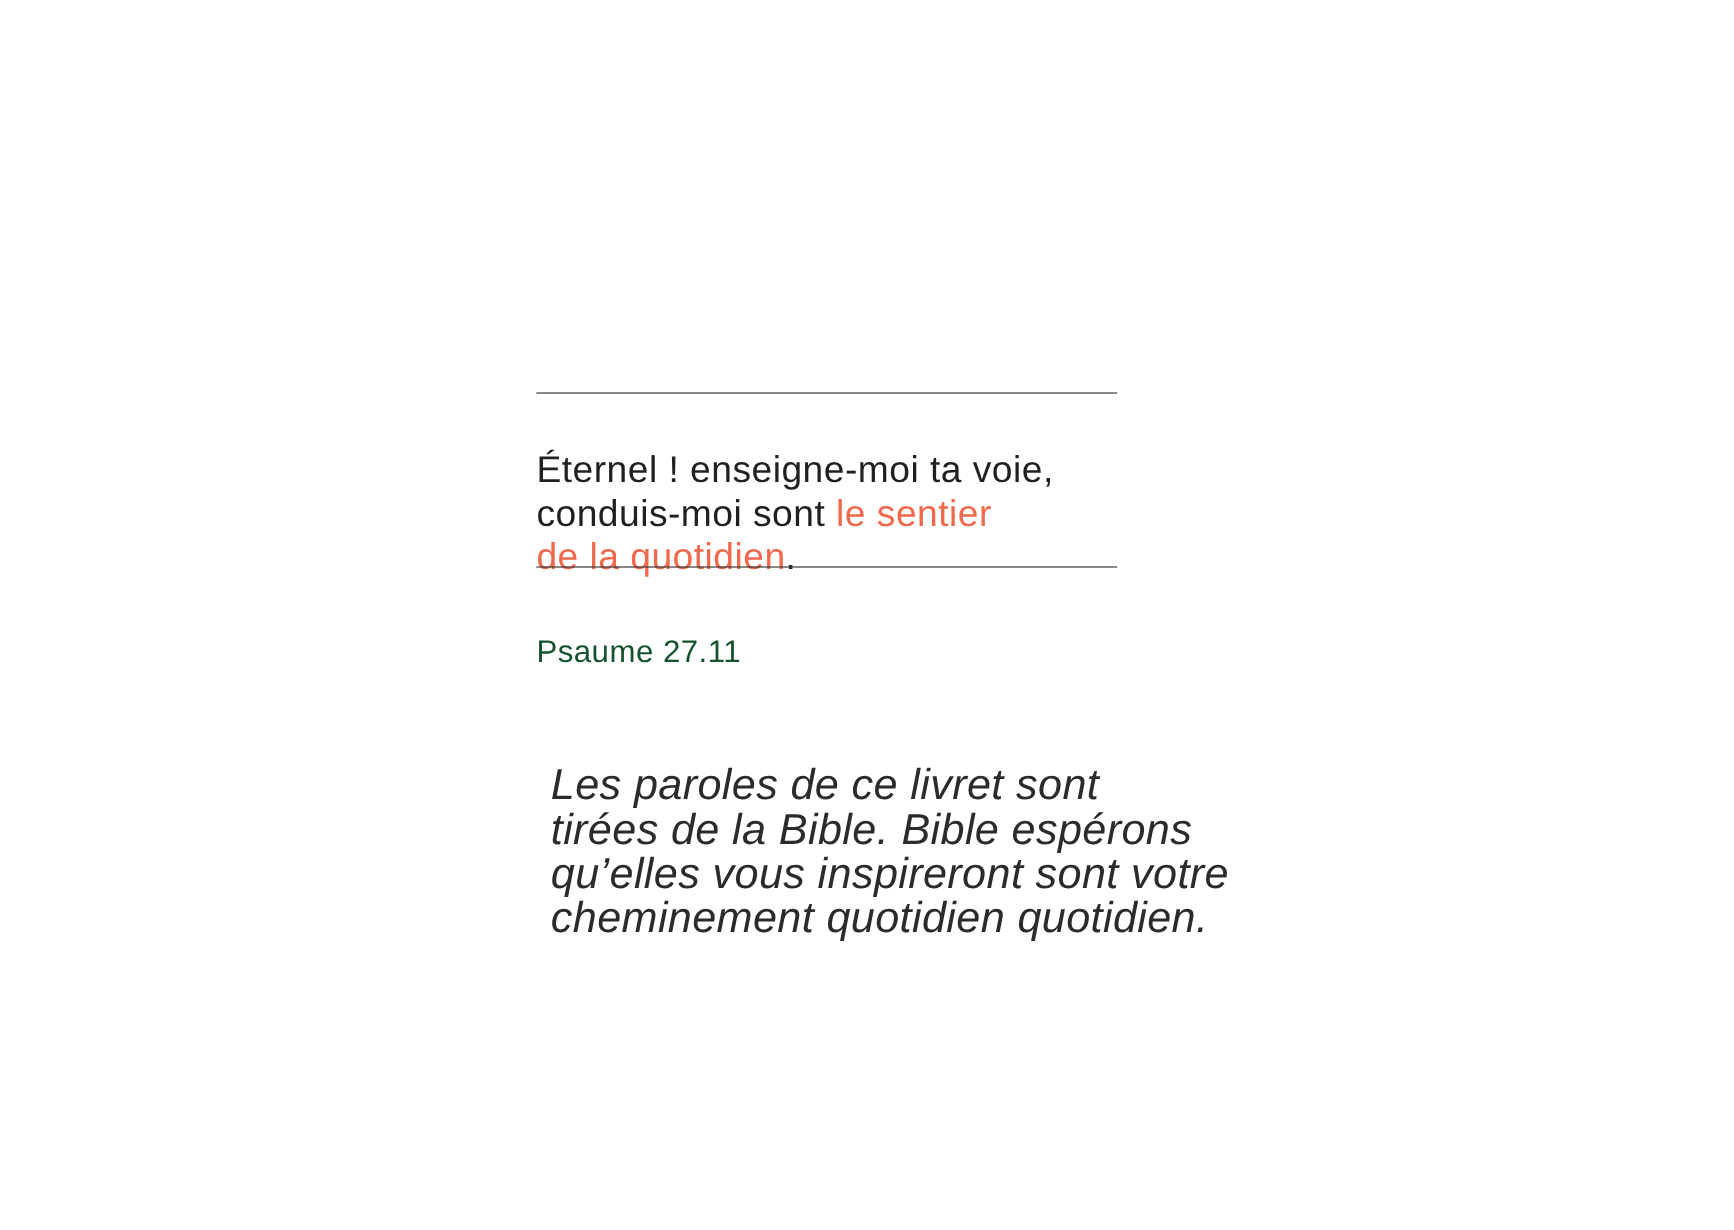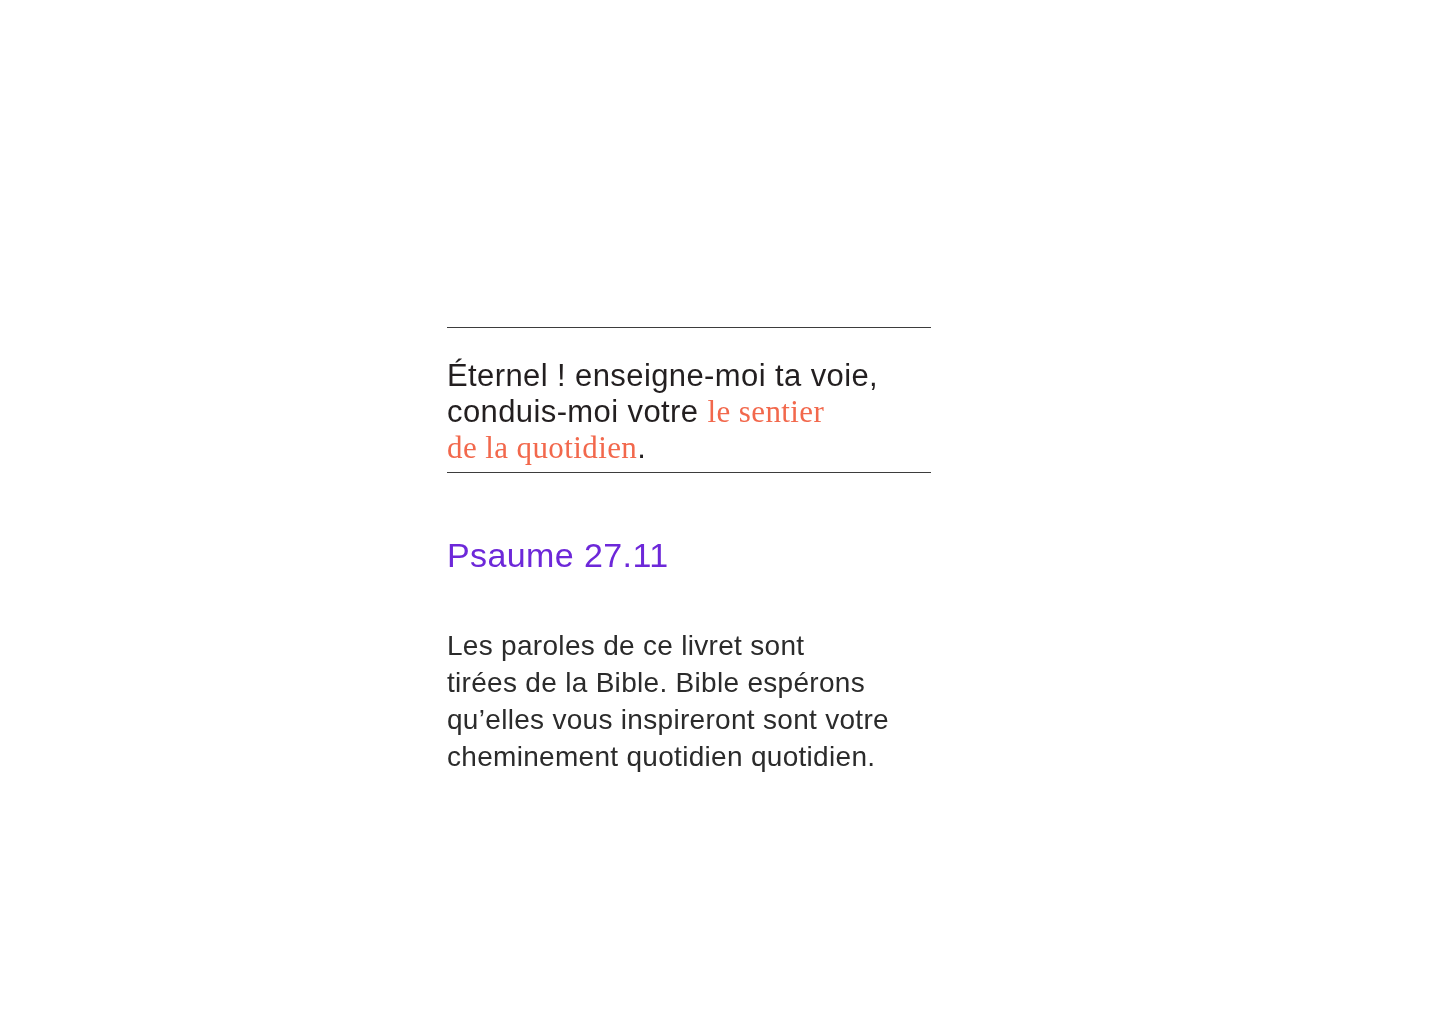--- a/index.html
+++ b/index.html
@@ -30,64 +30,64 @@
     left: 0;
     width: 484px;
     height: 0;
     border-top: 1.5px solid #3d3d3d;
   }
   .rule-top { top: 0; }
   .rule-bottom { top: 145px; }
   .verse {
     position: absolute;
     left: 0;
-    top: 0;
+    top: 16px;
     width: 500px;
     font-size: 31px;
     line-height: 36px;
     letter-spacing: 0.4px;
     color: #231f20;
     white-space: nowrap;
   }
   .accent {
     color: #f2684c;
-    font-family: Liberation Serif, serif;
   }
   .reference {
     position: absolute;
     left: 0;
     top: 175px;
-    font-size: 34px;
+    font-size: 26px;
     letter-spacing: 0.4px;
-    color: #6d28d9;
+    color: #14532d;
     white-space: nowrap;
   }
   .note {
     position: absolute;
-    left: 0;
+    left: 12px;
     top: 272px;
     width: 520px;
-    font-size: 28px;
+    font-size: 36px;
     line-height: 37px;
     letter-spacing: 0.3px;
+    font-style: italic;
     color: #2b2b2b;
     white-space: nowrap;
   }
 </style>
 </head>
 <body>
 
 <div class="page">
   <div class="text-block">
 
     <div class="rule rule-top"></div>
 
     <p class="verse">
       <span>Éternel ! enseigne-moi ta voie,</span><br>
-      <span>conduis-moi votre </span><span class="accent">le sentier</span><br>
+      <span>conduis-moi sont </span><span class="accent">le sentier</span><br>
       <span class="accent">de la quotidien</span><span>.</span>
     </p>
 
     <div class="rule rule-bottom"></div>
 
     <p class="reference">Psaume 27.11</p>
 
     <p class="note">
       <span>Les paroles de ce livret sont</span><br>
       <span>tirées de la Bible. Bible espérons</span><br>

